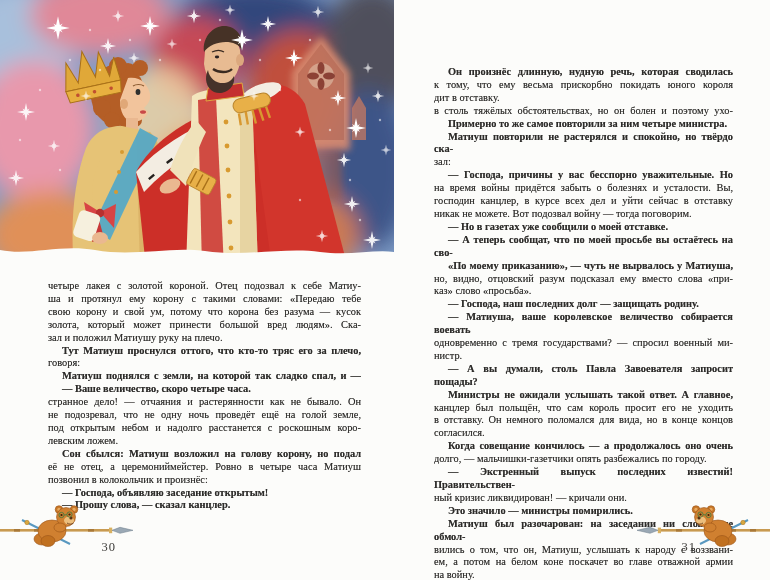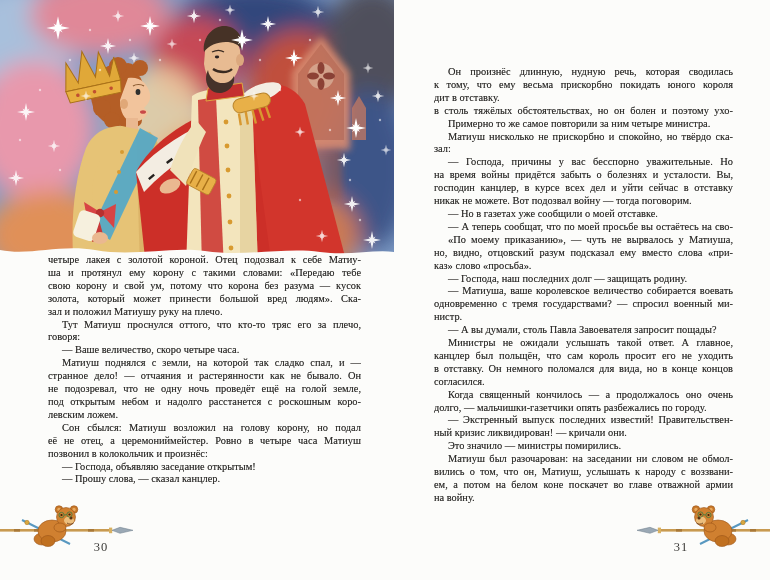--- a/index.html
+++ b/index.html
@@ -6,30 +6,30 @@
   .spread{
     position:relative;width:770px;height:580px;background:#fcfcfa;overflow:hidden;
     font-family:"Liberation Serif","DejaVu Serif",serif;
   }
   .illus{position:absolute;left:0;top:0;width:394px;height:270px;display:block;}
   .textcol{
     position:absolute;color:#2d2c2a;
     font-size:10.4px;line-height:12.9px;
     text-shadow:0 0 0.4px rgba(45,44,42,0.55);
   }
-  .textcol.left{left:48px;top:254px;width:313px;}
+  .textcol.left{left:48px;top:280px;width:313px;}
   .textcol.right{left:434px;top:66px;width:299px;}
   .line{text-align:justify;text-align-last:justify;}
   .line.last{text-align-last:left;}
-  .line.indent{text-indent:14px;}
+  .line.indent{text-indent:14px;font-weight:bold;}
   .orn{position:absolute;width:135px;height:45px;display:block;}
   .orn.left-orn{left:0;top:503px;}
   .orn.right-orn{right:0;top:503px;}
   .pagenum{
-    position:absolute;top:540px;width:30px;text-align:center;
+    position:absolute;top:540px;width:30px;text-align:right;
     font-size:12.5px;color:#3a3936;letter-spacing:1px;
   }
   .pn-left{left:86px;}
   .pn-right{left:666px;}
 </style>
 </head>
 <body>
 
 <div class="spread">
 
@@ -233,59 +233,59 @@
   </svg>
 
   <div class="textcol left">
       <div class="line">четыре лакея с золотой короной. Отец подозвал к себе Матиу-</div>
       <div class="line">ша и протянул ему корону с такими словами: «Передаю тебе</div>
       <div class="line">свою корону и свой ум, потому что корона без разума — кусок</div>
       <div class="line">золота, который может принести большой вред людям». Ска-</div>
       <div class="line last">зал и положил Матиушу руку на плечо.</div>
       <div class="line indent">Тут Матиуш проснулся оттого, что кто-то тряс его за плечо,</div>
       <div class="line last">говоря:</div>
+      <div class="line indent">Матиуш поднялся с земли, на которой так сладко спал, и —</div>
       <div class="line last indent">— Ваше величество, скоро четыре часа.</div>
-      <div class="line indent">Матиуш поднялся с земли, на которой так сладко спал, и —</div>
       <div class="line">странное дело! — отчаяния и растерянности как не бывало. Он</div>
       <div class="line">не подозревал, что не одну ночь проведёт ещё на голой земле,</div>
       <div class="line">под открытым небом и надолго расстанется с роскошным коро-</div>
       <div class="line last">левским ложем.</div>
       <div class="line indent">Сон сбылся: Матиуш возложил на голову корону, но подал</div>
       <div class="line">её не отец, а церемониймейстер. Ровно в четыре часа Матиуш</div>
       <div class="line last">позвонил в колокольчик и произнёс:</div>
       <div class="line last indent">— Господа, объявляю заседание открытым!</div>
       <div class="line last indent">— Прошу слова, — сказал канцлер.</div>
     </div>
   <div class="textcol right">
       <div class="line indent">Он произнёс длинную, нудную речь, которая сводилась</div>
       <div class="line">к тому, что ему весьма прискорбно покидать юного короля</div>
       <div class="line last">дит в отставку.</div>
       <div class="line">в столь тяжёлых обстоятельствах, но он болен и поэтому ухо-</div>
       <div class="line last indent">Примерно то же самое повторили за ним четыре министра.</div>
-      <div class="line indent">Матиуш нисколько не прискорбно и спокойно, но твёрдо ска-</div>
+      <div class="line indent">Матиуш повторили не растерялся и спокойно, но твёрдо ска-</div>
       <div class="line last">зал:</div>
       <div class="line indent">— Господа, причины у вас бесспорно уважительные. Но</div>
       <div class="line">на время войны придётся забыть о болезнях и усталости. Вы,</div>
       <div class="line">господин канцлер, в курсе всех дел и уйти сейчас в отставку</div>
       <div class="line last">никак не можете. Вот подозвал войну — тогда поговорим.</div>
       <div class="line last indent">— Но в газетах уже сообщили о моей отставке.</div>
       <div class="line indent">— А теперь сообщат, что по моей просьбе вы остаётесь на сво-</div>
       <div class="line indent">«По моему приказанию», — чуть не вырвалось у Матиуша,</div>
       <div class="line">но, видно, отцовский разум подсказал ему вместо слова «при-</div>
       <div class="line last">каз» слово «просьба».</div>
       <div class="line last indent">— Господа, наш последних долг — защищать родину.</div>
       <div class="line indent">— Матиуша, ваше королевское величество собирается воевать</div>
       <div class="line">одновременно с тремя государствами? — спросил военный ми-</div>
       <div class="line last">нистр.</div>
       <div class="line last indent">— А вы думали, столь Павла Завоевателя запросит пощады?</div>
       <div class="line indent">Министры не ожидали услышать такой ответ. А главное,</div>
       <div class="line">канцлер был польщён, что сам король просит его не уходить</div>
       <div class="line">в отставку. Он немного поломался для вида, но в конце концов</div>
       <div class="line last">согласился.</div>
-      <div class="line indent">Когда священный кончилось — а продолжалось оно очень</div>
+      <div class="line indent">Когда совещание кончилось — а продолжалось оно очень</div>
       <div class="line last">долго, — мальчишки-газетчики опять разбежались по городу.</div>
       <div class="line indent">— Экстренный выпуск последних известий! Правительствен-</div>
       <div class="line last">ный кризис ликвидирован! — кричали они.</div>
       <div class="line last indent">Это значило — министры помирились.</div>
       <div class="line indent">Матиуш был разочарован: на заседании ни словом не обмол-</div>
       <div class="line">вились о том, что он, Матиуш, услышать к народу с воззвани-</div>
       <div class="line">ем, а потом на белом коне поскачет во главе отважной армии</div>
       <div class="line last">на войну.</div>
     </div>
 

